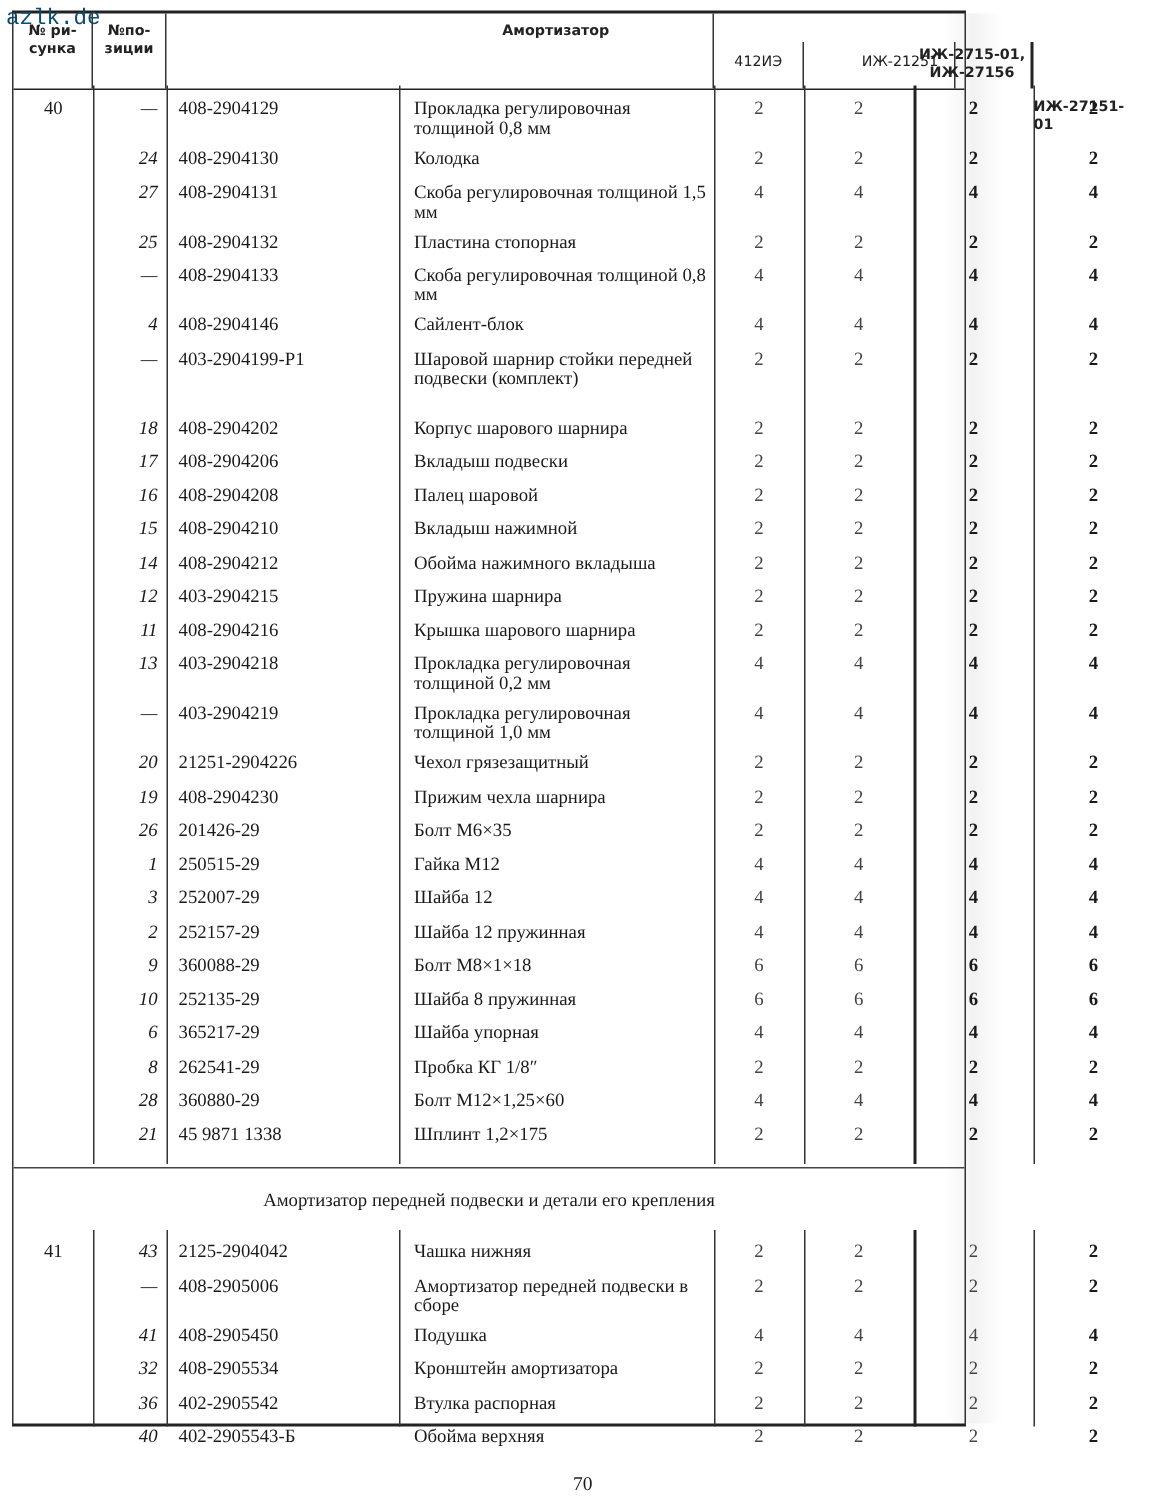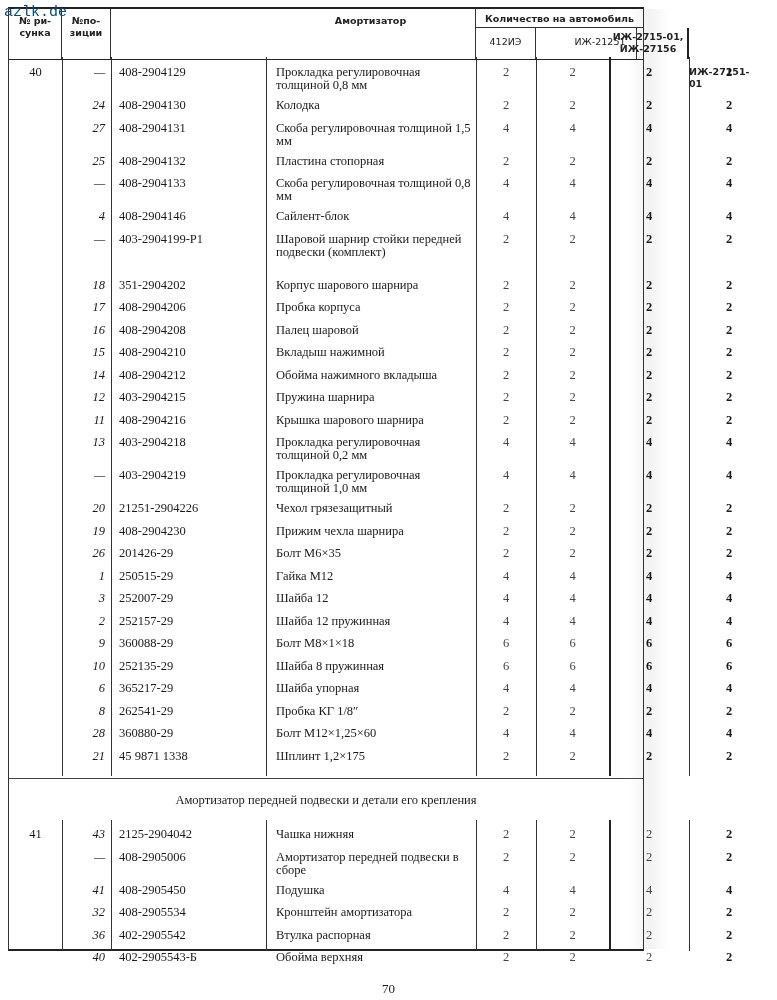--- a/index.html
+++ b/index.html
@@ -43,21 +43,20 @@
 
 <div class="page">
   <div class="shade"></div>
 
   <div class="hdr">
     <div class="hcell c" style="left:0;width:53px;white-space:pre-line;">№ ри-
 сунка</div>
     <div class="hcell c" style="left:53px;width:49px;white-space:pre-line;">№по-
 зиции</div>
     <div class="hcell c" style="left:257px;width:210px;">Амортизатор</div>
-    <div class="qhead c" style="left:467px;right:0;">Количество на автомобиль</div>
     <div class="qsub c light" style="left:467px;width:60px;">412ИЭ</div>
     <div class="qsub c light" style="left:555px;width:73px;">ИЖ-21251</div>
     <div class="qsub c" style="left:600px;width:80px;white-space:pre-line;padding-top:3px;border-right:2px solid #222;">ИЖ-2715-01,
 ИЖ-27156</div>
     <div class="qsub c" style="left:680px;right:15px;border-right:none;margin-top:30px;">ИЖ-27151-01</div>
   </div>
 
   <div id="body-area">
       <div class="row" style="top: 57px;">
         <span class="r-fig">40</span>
@@ -118,31 +117,31 @@
         <span class="r-pos">—</span>
         <span class="r-code">403-2904199-Р1</span>
         <span class="r-name">Шаровой шарнир стойки передней подвески (комплект)</span>
         <span class="r-q q1">2</span>
         <span class="r-q q2">2</span>
         <span class="r-q q3">2</span>
         <span class="r-q q4">2</span>
       </div>
       <div class="row" style="top: 269.5px;">
         <span class="r-pos">18</span>
-        <span class="r-code">351-2904202</span>
+        <span class="r-code">408-2904202</span>
         <span class="r-name">Корпус шарового шарнира</span>
         <span class="r-q q1">2</span>
         <span class="r-q q2">2</span>
         <span class="r-q q3">2</span>
         <span class="r-q q4">2</span>
       </div>
       <div class="row" style="top: 292px;">
         <span class="r-pos">17</span>
         <span class="r-code">408-2904206</span>
-        <span class="r-name">Пробка корпуса</span>
+        <span class="r-name">Вкладыш подвески</span>
         <span class="r-q q1">2</span>
         <span class="r-q q2">2</span>
         <span class="r-q q3">2</span>
         <span class="r-q q4">2</span>
       </div>
       <div class="row" style="top: 314.5px;">
         <span class="r-pos">16</span>
         <span class="r-code">408-2904208</span>
         <span class="r-name">Палец шаровой</span>
         <span class="r-q q1">2</span>

